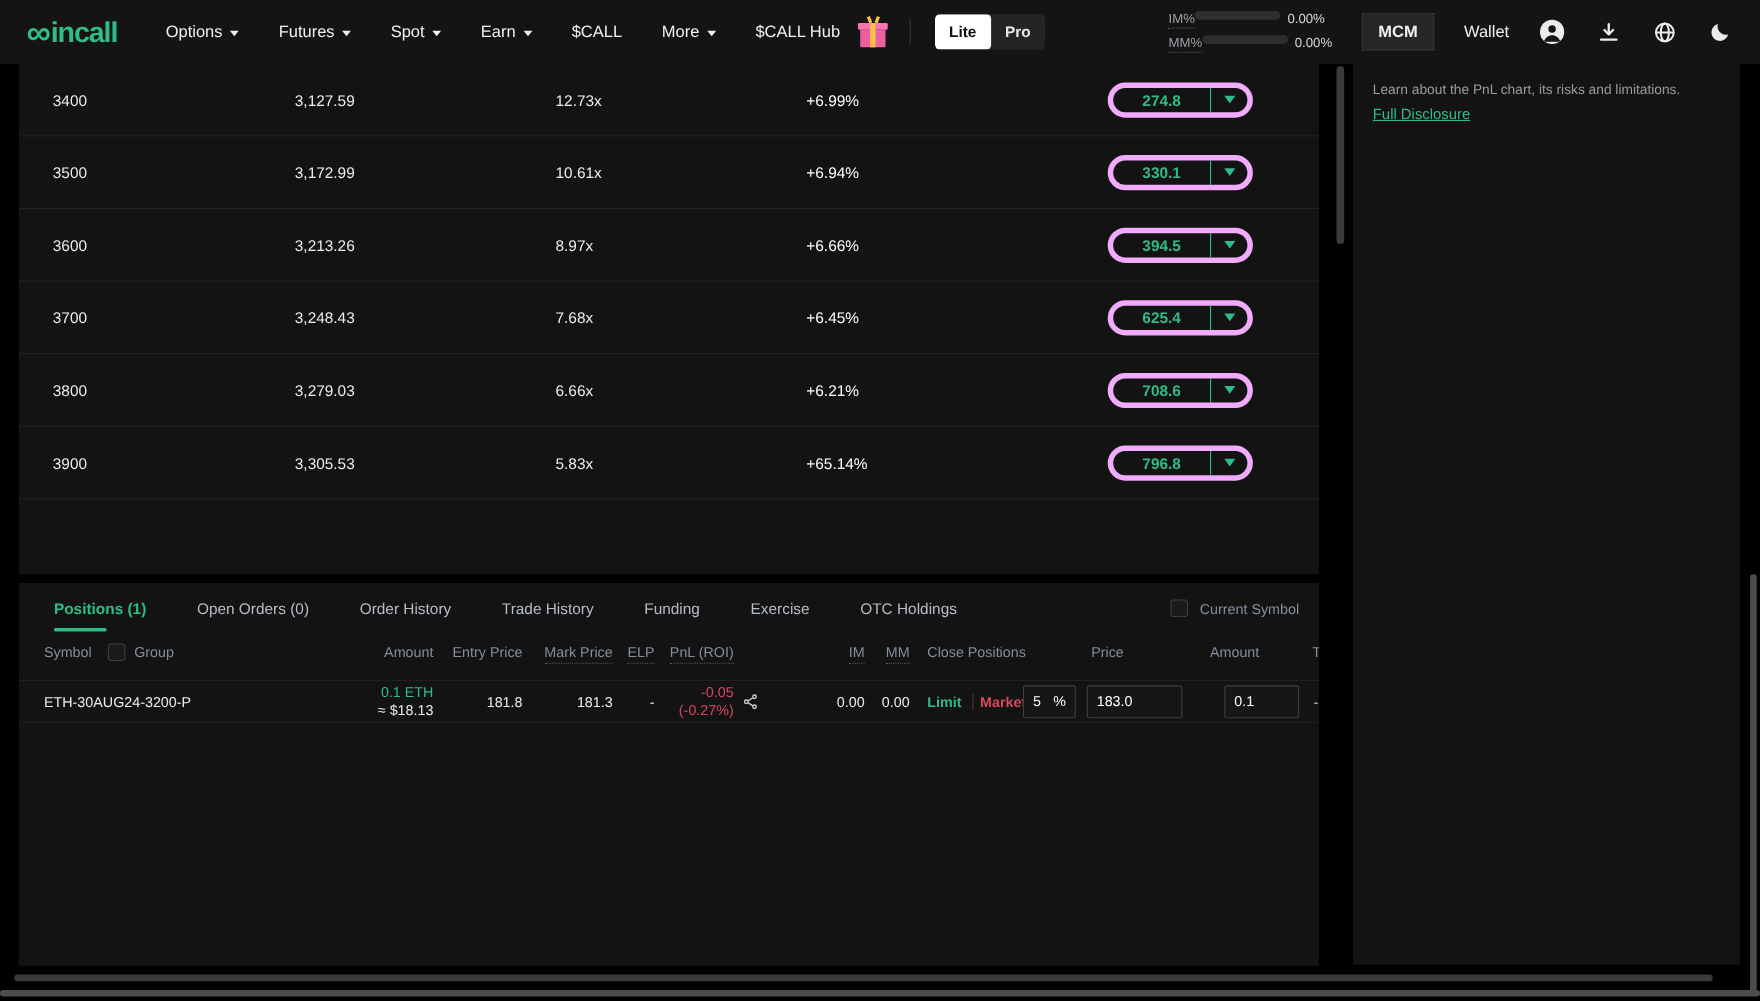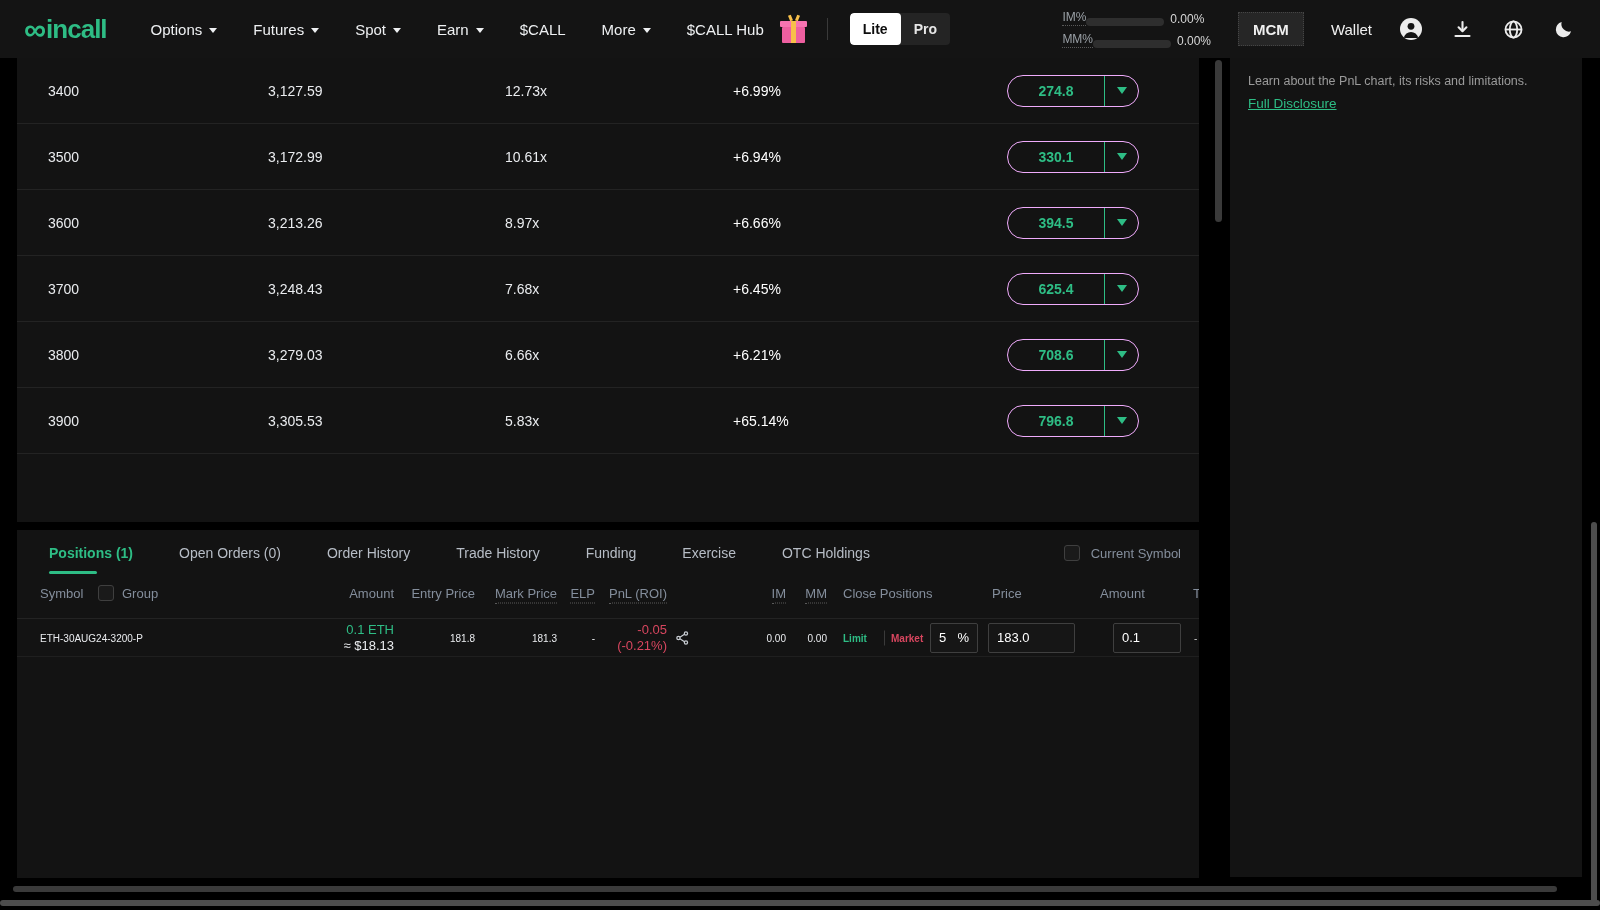--- a/index.html
+++ b/index.html
@@ -21,39 +21,39 @@
   .gift .ribbon { position:absolute; left:11px; top:6px; width:5px; height:22px; background:#f7c04a; }
 
   .v-divider { width:1px; height:22px; background:#3a3a3a; margin-left:20px; }
 
   .mode-toggle { display:flex; background:#242424; border-radius:4px; margin-left:22px; overflow:hidden; }
   .mode-btn { height:32px; padding:0 13px; display:flex; align-items:center; font-size:14px; font-weight:600; color:#e6e6e6; cursor:pointer; }
   .mode-btn.active { background:#ffffff; color:#0d0d0d; border-radius:4px; }
 
   .nav-right { margin-left:auto; display:flex; align-items:center; gap:27px; }
   .meters { display:flex; flex-direction:column; gap:6px; }
-  .meter { display:flex; align-items:flex-end; gap:0; }
+  .meter { display:flex; align-items:flex-start; gap:0; }
   .meter-label { font-size:12px; color:#9aa0a6; border-bottom:1px dotted #5a5a5a; padding-bottom:1px; }
   .meter-bar { width:78px; height:8px; background:#2e2e2e; border-radius:4px; overflow:hidden; }
   .meter-fill { height:100%; background:#2ebd85; }
   .meter-value { font-size:12px; color:#d6d6d6; width:40px; text-align:right; }
 
   .mcm-btn { height:34px; padding:0 14px; background:#262626; border:1px dotted #454545; display:flex; align-items:center; font-size:15px; font-weight:600; color:#f0f0f0; cursor:pointer; }
   .wallet { font-size:15px; color:#f0f0f0; font-weight:500; cursor:pointer; }
   .icon-btn { width:24px; height:24px; cursor:pointer; display:flex; align-items:center; justify-content:center; }
 
   
   .options-panel { position:absolute; left:17px; top:58px; width:1182px; height:464px; background:#131313; overflow:hidden; }
   .opt-row { position:relative; height:66px; border-bottom:1px solid #232323; }
   .oc { position:absolute; top:50%; transform:translateY(-50%); font-size:14px; color:#eaecef; font-weight:500; white-space:nowrap; }
   .c-strike { left:31px; }
   .c-price { left:251px; }
   .c-lev { left:488px; }
   .c-change { left:716px; color:#ffffff; }
-  .bid-pill { position:absolute; left:990px; top:50%; transform:translateY(-50%); width:132px; height:32px; border:1px solid #f0abfc; border-radius:18px; display:flex; align-items:stretch; cursor:pointer; }
+  .bid-pill { position:absolute; left:990px; top:50%; transform:translateY(-50%); width:132px; height:32px; border:5px solid #f0abfc; border-radius:18px; display:flex; align-items:stretch; cursor:pointer; }
   .bid-value { flex:1; display:flex; align-items:center; justify-content:center; color:#2ebd85; font-size:14px; font-weight:600; }
   .bid-divider { width:1px; background:#2ebd85; }
   .bid-caret-box { width:33px; display:flex; align-items:center; justify-content:center; }
   .bid-caret { width:0; height:0; border-left:5px solid transparent; border-right:5px solid transparent; border-top:7px solid #2ebd85; }
 
   
   .positions-panel { position:absolute; left:17px; top:530px; width:1182px; height:348px; background:#131313; overflow:hidden; }
   .tabs { display:flex; align-items:center; height:46px; padding-left:32px; gap:46px; position:relative; }
   .tab { font-size:14px; color:#b7bdc6; font-weight:500; cursor:pointer; position:relative; height:46px; display:flex; align-items:center; white-space:nowrap; }
   .tab.active { color:#2ebd85; font-weight:700; }
@@ -76,21 +76,21 @@
   .h-pnl { left:586px; width:64px; }
   .h-im { left:745px; width:24px; }
   .h-mm { left:781px; width:29px; }
   .h-close { left:826px; }
   .h-price { left:975px; }
   .h-amount2 { left:1083px; }
   .h-clip { left:1176px; }
 
   .header-divider { position:absolute; top:88px; left:0; right:0; height:1px; background:#232323; }
   .pos-row { position:absolute; top:89px; left:0; right:0; height:38px; border-bottom:1px solid #1f1f1f; }
-  .pc { position:absolute; top:50%; transform:translateY(-50%); font-size:10px; color:#eaecef; white-space:nowrap; }
+  .pc { position:absolute; top:50%; transform:translateY(-50%); font-size:13px; color:#eaecef; white-space:nowrap; }
   .pc-symbol { left:23px; }
   .pc-amount { left:277px; width:100px; text-align:right; font-size:13px; line-height:16px; }
   .pc-amount .base { color:#2ebd85; }
   .pc-amount .usd { color:#eaecef; }
   .pc-entry { left:378px; width:80px; text-align:right; }
   .pc-mark { left:460px; width:80px; text-align:right; }
   .pc-elp { left:550px; width:28px; text-align:right; }
   .pc-pnl { left:586px; width:64px; text-align:right; font-size:13px; line-height:16px; color:#d8465f; }
   .pc-share { left:658px; display:flex; align-items:center; }
   .pc-im { left:733px; width:36px; text-align:right; }
@@ -366,21 +366,21 @@
     <span class="pc pc-symbol">ETH-30AUG24-3200-P</span>
     <span class="pc pc-amount">
       <span class="base" style="display:block">0.1 ETH</span>
       <span class="usd" style="display:block">≈ $18.13</span>
     </span>
     <span class="pc pc-entry">181.8</span>
     <span class="pc pc-mark">181.3</span>
     <span class="pc pc-elp">-</span>
     <span class="pc pc-pnl">
       <span style="display:block">-0.05</span>
-      <span style="display:block">(-0.21%)</span>
+      <span style="display:block">(-0.27%)</span>
     </span>
     <span class="pc pc-share">
       <svg width="15" height="15" viewBox="0 0 24 24" fill="none" stroke="#c8cdd3" stroke-width="2">
         <circle cx="17.5" cy="4.8" r="2.6"></circle>
           <circle cx="5.5" cy="12" r="2.6"></circle>
           <circle cx="17.5" cy="19.2" r="2.6"></circle>
         <path d="M7.8 10.7l7.4-4.6M7.8 13.3l7.4 4.6"></path>
       </svg>
     </span>
     <span class="pc pc-im">0.00</span>

